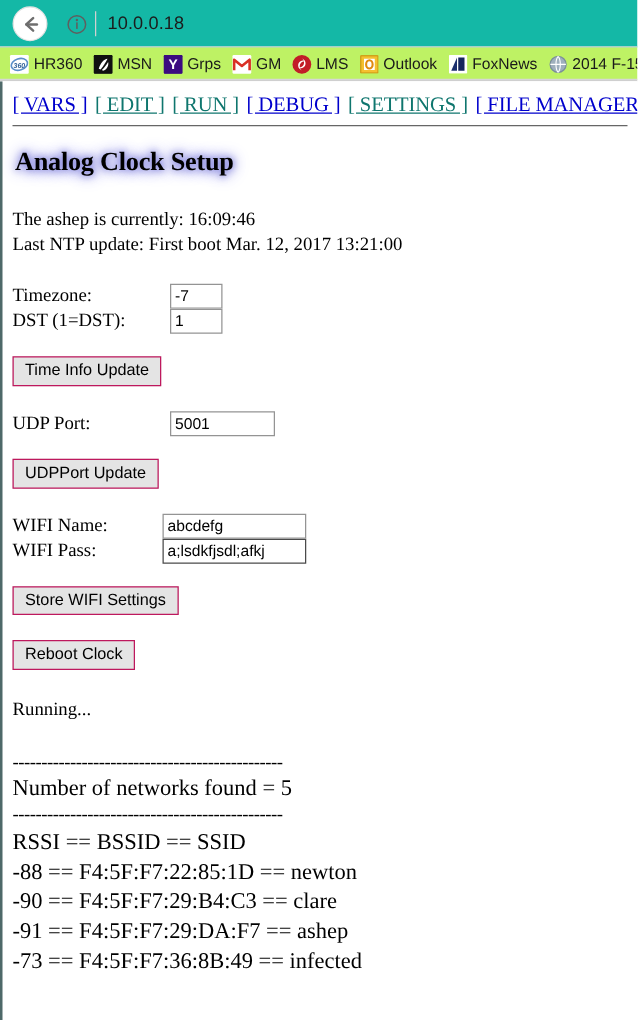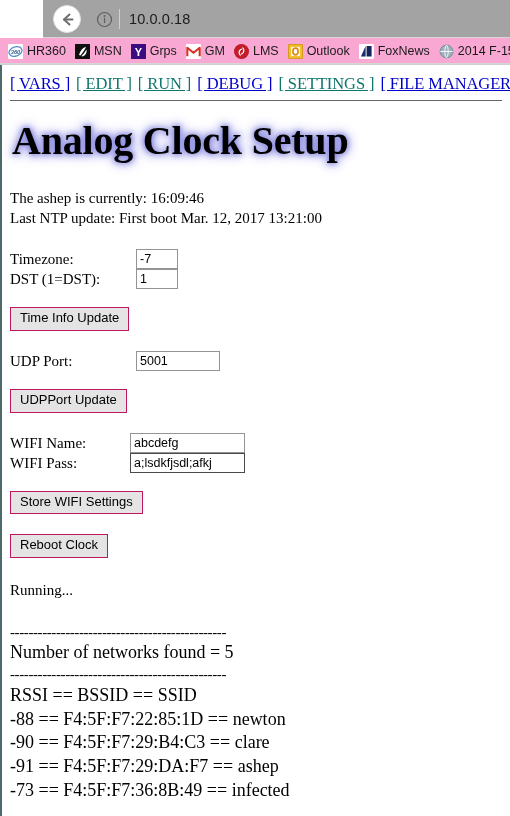--- a/index.html
+++ b/index.html
@@ -15,23 +15,22 @@
   #browser-chrome {
     width: 510px;
     background: #ffffff;
     border-bottom: 1px solid #cfcfcf;
   }
   #toolbar-row {
     height: 38px;
     display: flex;
     align-items: center;
     padding: 0 6px;
-    background: #a3a3a3;
+    background: #14b8a6;
     position: relative;
-    margin-left: 43px;
   }
   #toolbar-row::after {
     content: "";
     position: absolute;
     left: 0; right: 0; bottom: 0;
     height: 1px;
     background: #d6d6d6;
   }
   #back-button {
     width: 28px; height: 28px;
@@ -63,21 +62,21 @@
     letter-spacing: 0.1px;
     white-space: nowrap;
   }
 
   
   #bookmarks-bar {
     height: 26px;
     display: flex;
     align-items: center;
     padding-left: 8px;
-    background: #f9a8d4;
+    background: #bef264;
     overflow: hidden;
     position: relative;
   }
   #bookmarks-bar::after {
     content: "";
     position: absolute;
     left: 0; right: 0; bottom: 0;
     height: 1px;
     background: #d6d6d6;
   }
@@ -153,21 +152,21 @@
   hr.rule {
     border: none;
     border-top: 1px solid #666;
     margin: 7px 0 0 0;
     height: 0;
   }
 
   
   #page-title {
     font-family: "Liberation Serif", serif;
-    font-size: 40px;
+    font-size: 21px;
     font-weight: bold;
     color: #000000;
     margin: 16px 0 0 2px;
     text-shadow:
       0 0 5px #8a8ae0,
       0 0 9px #7a7ad8,
       0 0 14px #9a9ae8;
     letter-spacing: -0.2px;
   }
 

